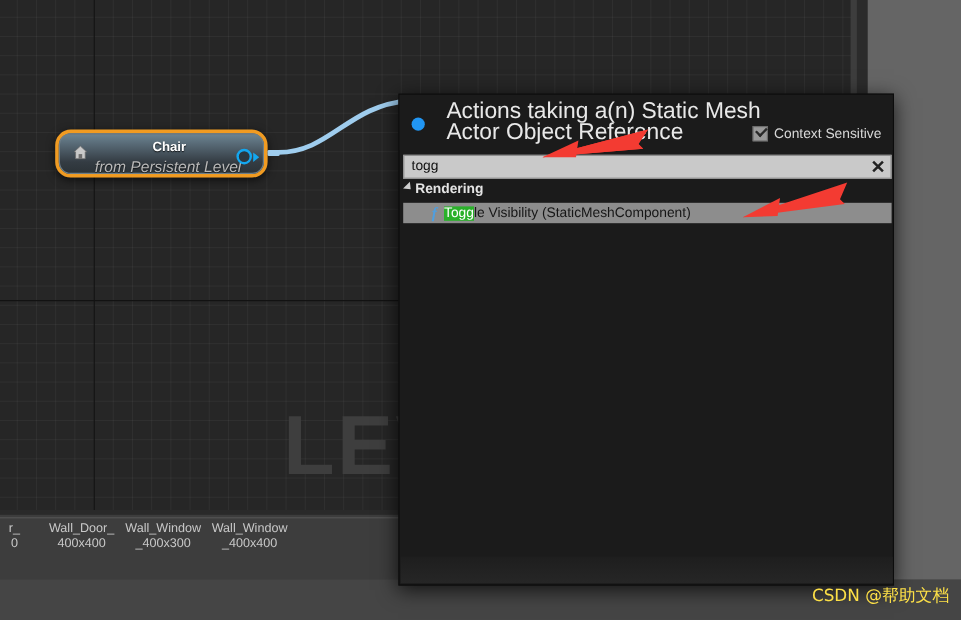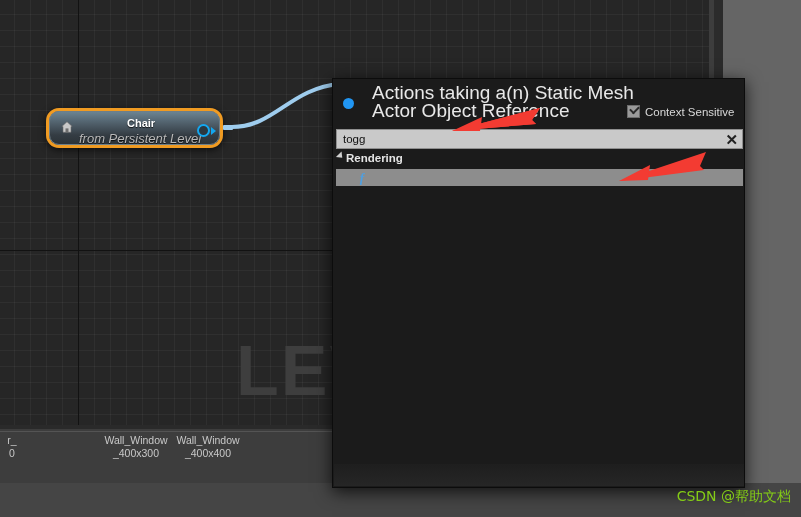--- a/index.html
+++ b/index.html
@@ -209,21 +209,21 @@
     position: absolute; left: 1px; bottom: 1px; width: 410px; height: 22px;
     background: linear-gradient(to bottom, #1e1e1e, #262626);
   }
 
   
   .arrows { position: absolute; left: 0; top: 0; width: 801px; height: 517px; pointer-events: none; }
 
   
   .csdn {
     position: absolute; right: 10px; top: 488px;
-    font-size: 14px; color: #84cc16;
+    font-size: 14px; color: #fde047;
     font-family: "DejaVu Sans", sans-serif;
     white-space: nowrap;
     margin-left: 24px;
   }
 </style>
 </head>
 <body>
 
 <div id="root">
 
@@ -257,20 +257,24 @@
   <div class="right-gap"></div>
   <div class="right-scroll-track"></div>
 
   <div class="cb-strip">
     <div class="cb-topline"></div>
     <div class="cb-rule"></div>
     <div class="cb-item" style="left:-14px; width:52px;">
       <span>r_</span>
       <span class="l2">0</span>
     </div>
+    <div class="cb-item" style="left:26px; width:84px;">
+      <span>Wall_Door_</span>
+      <span class="l2">400x400</span>
+    </div>
     <div class="cb-item" style="left:90px; width:92px;">
       <span>Wall_Window</span>
       <span class="l2">_400x300</span>
     </div>
     <div class="cb-item" style="left:162px; width:92px;">
       <span>Wall_Window</span>
       <span class="l2">_400x400</span>
     </div>
   </div>
 
@@ -291,20 +295,21 @@
       <div class="search-clear">✕</div>
     </div>
 
     <div class="category-row">
       <div class="cat-tri"></div>
       <div class="cat-label">Rendering</div>
     </div>
 
     <div class="result-row">
       <div class="fn-icon">f</div>
+      <div class="result-text"><span class="hl">Togg</span><span>le Visibility (StaticMeshComponent)</span></div>
     </div>
 
     <div class="popup-footer"></div>
   </div>
 
   <svg class="arrows" viewBox="0 0 801 517">
     <g>
       <path d="M452,131 L540,108 L532,120 L536,124 Z" fill="#f33b32"></path>
       <path d="M452,131 L536,124 L532,120 L540,108 Z" fill="#f33b32"></path>
       <polygon points="452,131 482,117 480,131" fill="#f33b32"></polygon>

